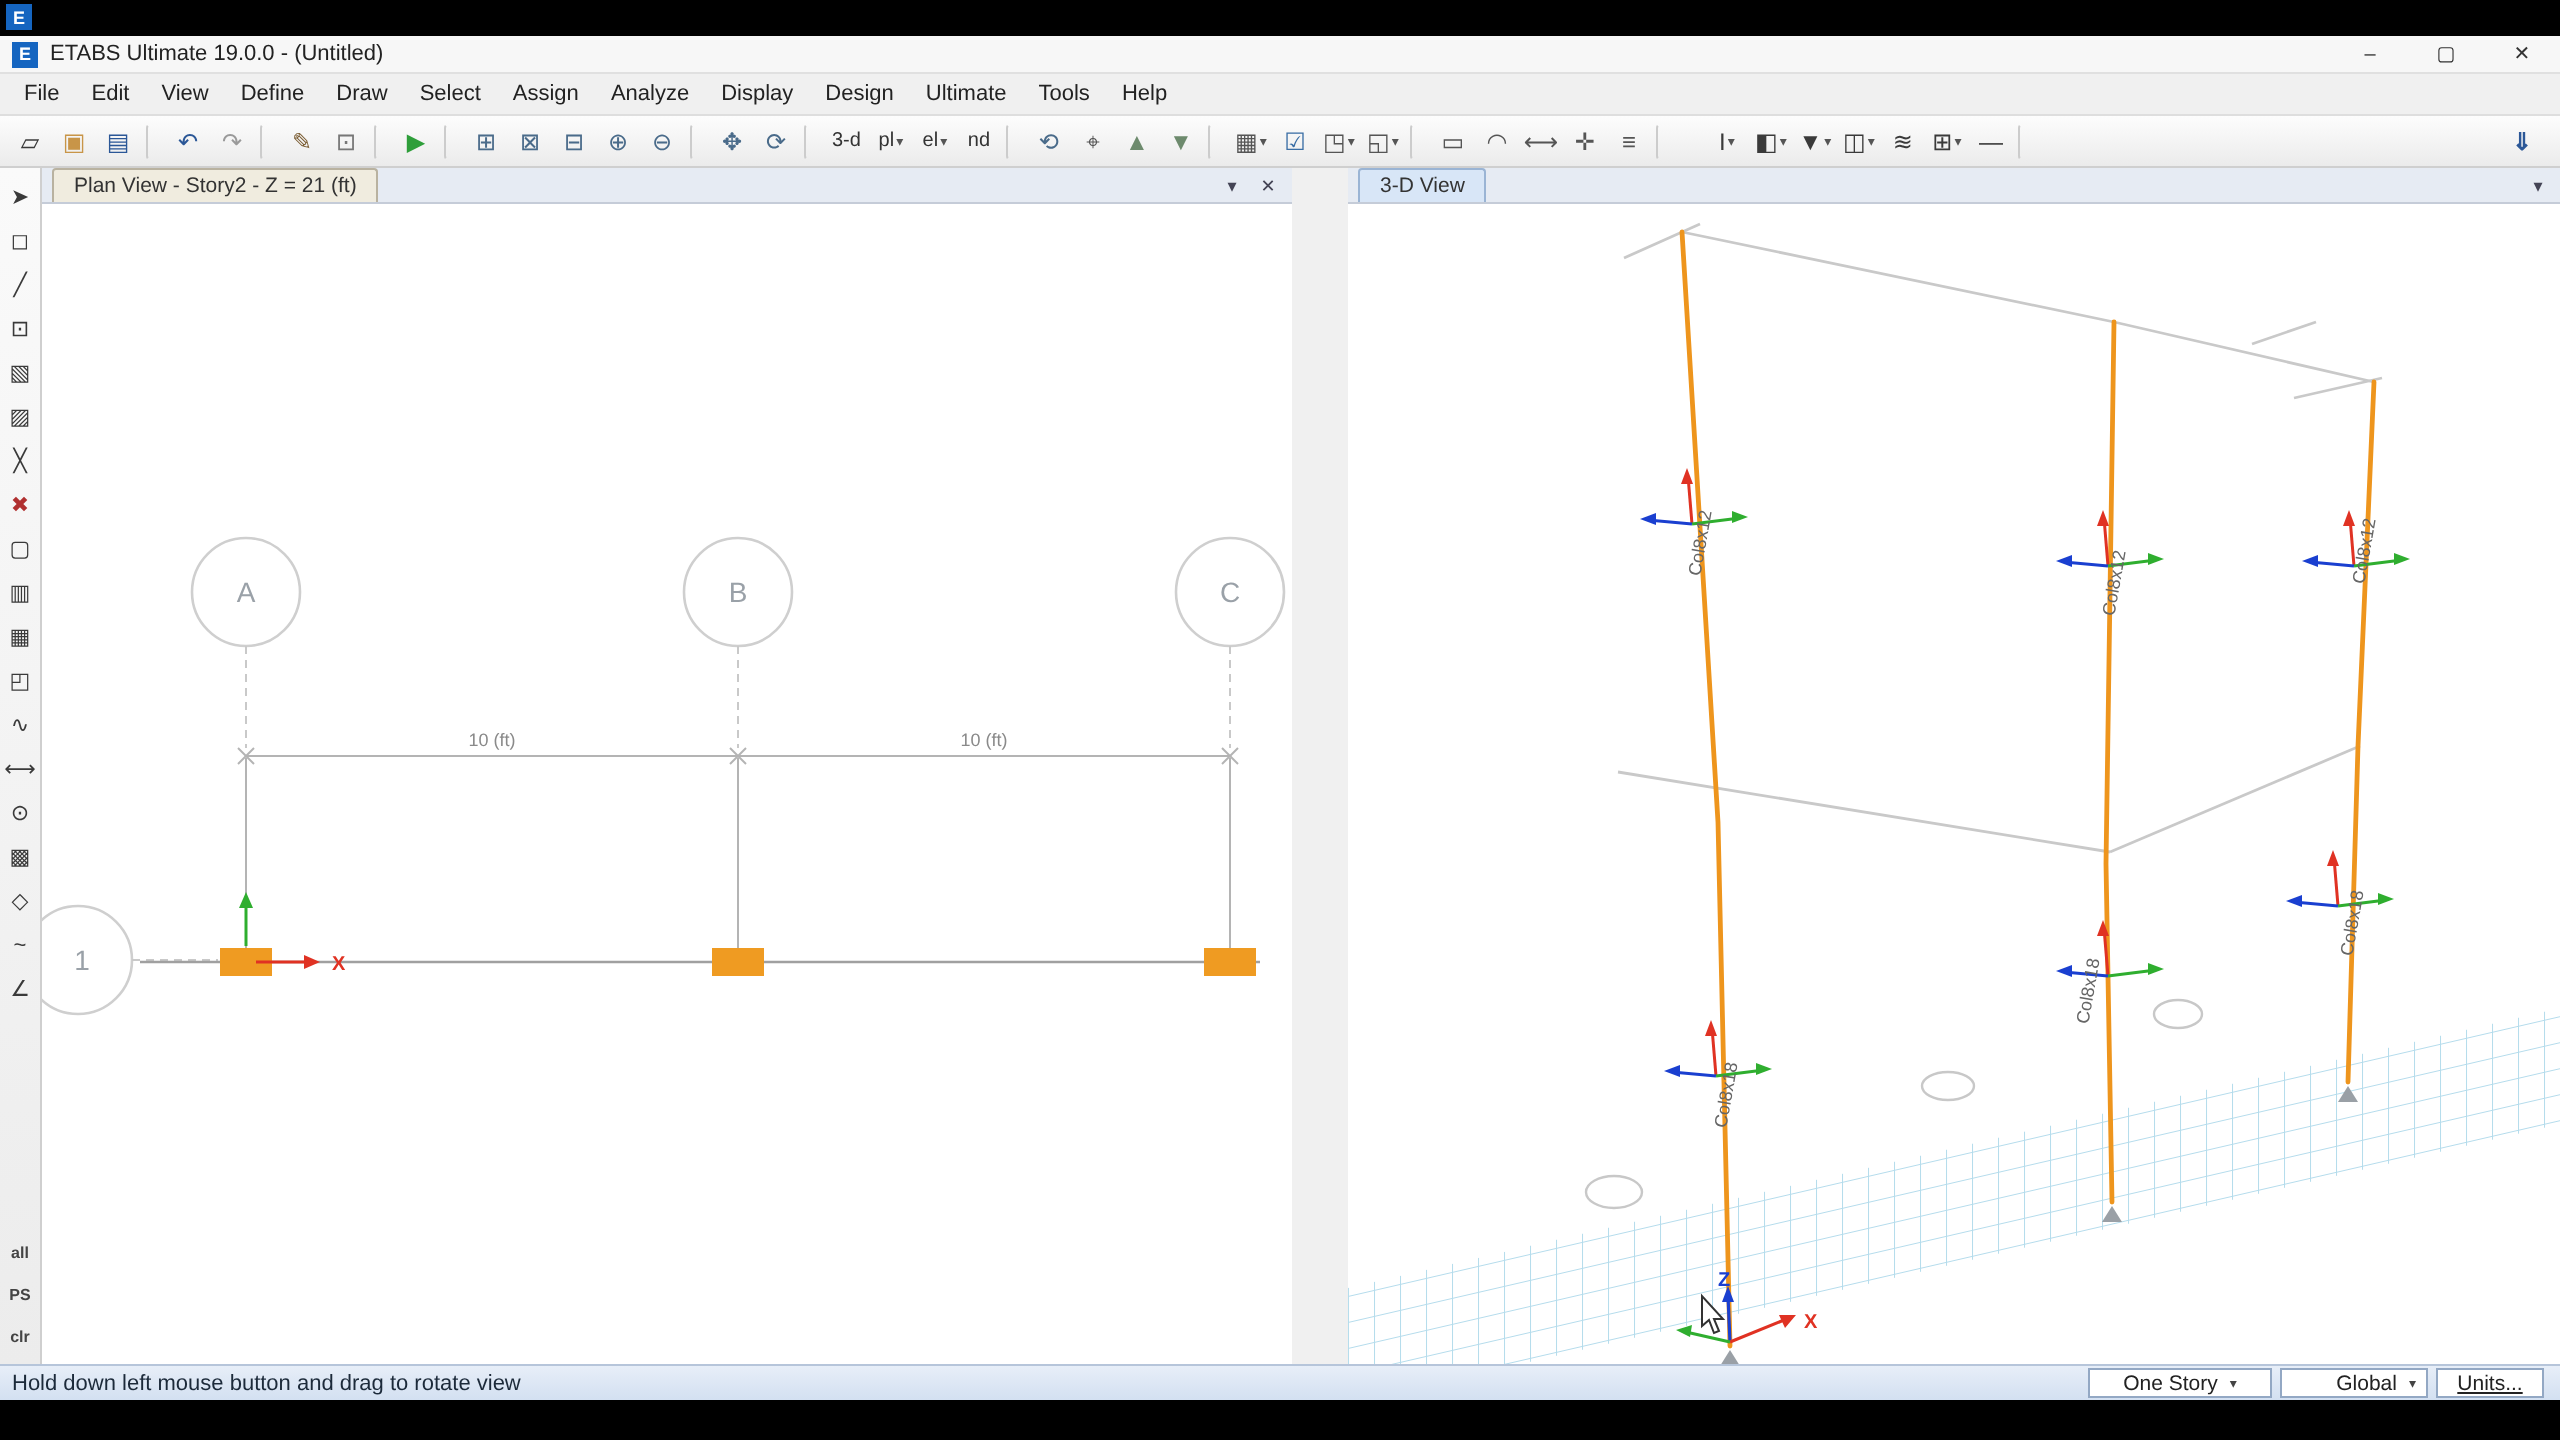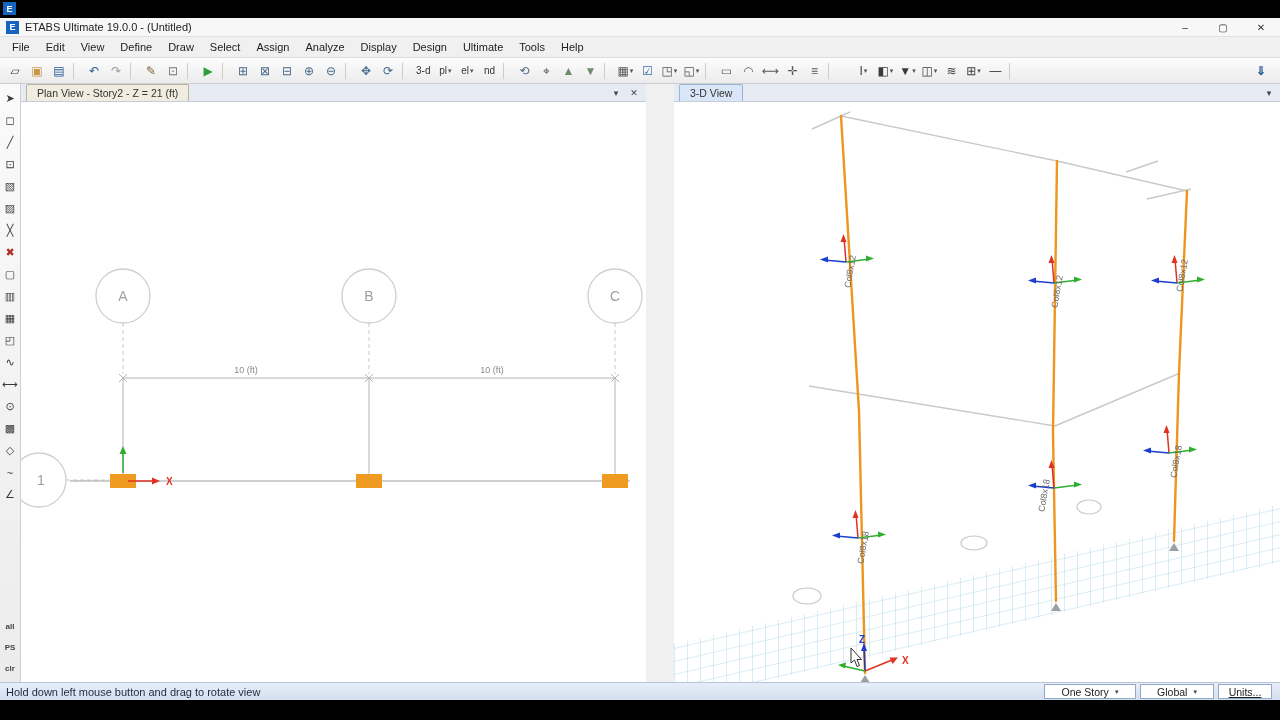--- a/index.html
+++ b/index.html
@@ -89,21 +89,21 @@
 
   
   .statusbar { height:18px; background:linear-gradient(#e7eef8,#d3e0f1); border-top:1px solid #b6c5da;
                display:flex; align-items:center; font-size:11px; color:#1c2a3a; }
   .status-msg { padding-left:6px; }
   .status-controls { margin-left:auto; display:flex; align-items:center; gap:4px; padding-right:8px; }
   .sel { height:15px; background:#fff; border:1px solid #93a8c4; display:flex; align-items:center;
          font-size:10.5px; color:#222; padding:0 5px; gap:6px; }
   .sel .dd2 { font-size:7px; color:#444; }
   .sel.story { width:92px; justify-content:center; }
-  .sel.coord { width:74px; justify-content:center; }
+  .sel.coord { width:74px; justify-content:flex-end; }
   .sel.units { width:54px; justify-content:center;text-decoration:underline; }
 </style>
 </head>
 <body>
 
 <div class="screen">
   <div class="topblack">
     <div class="top-logo">E</div>
   </div>
 

